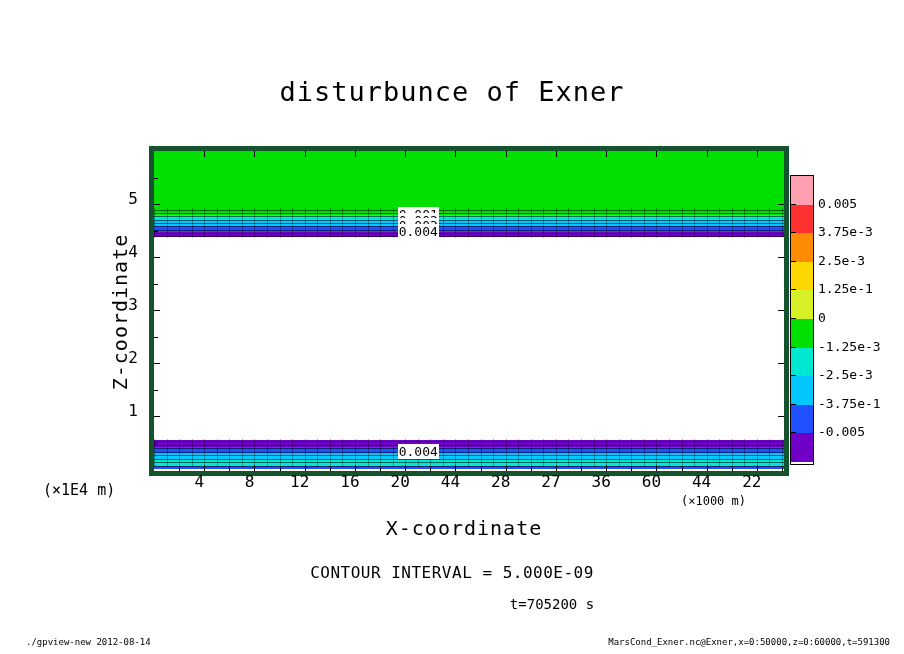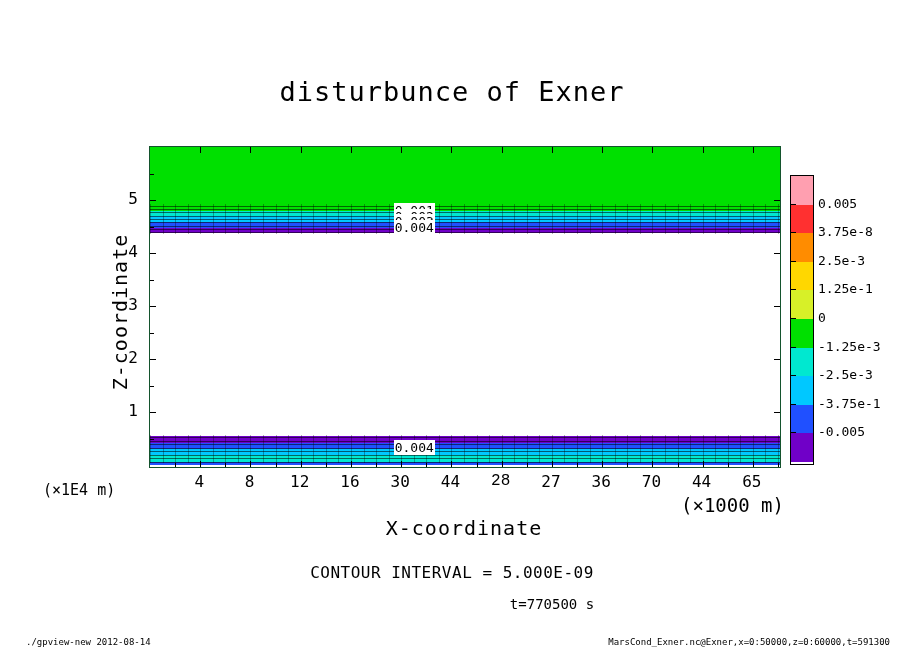--- a/index.html
+++ b/index.html
@@ -13,21 +13,21 @@
   .abs{position:absolute;}
 
   #title{
     left:0;top:76px;width:904px;text-align:center;
     font-size:27px;letter-spacing:1px;color:#000;
   }
 
   
   #plot{
     left:149px;top:146px;width:630px;height:320px;
-    border:1px solid #14532d;
+    border:5px solid #14532d;
     background:#ffffff;
     overflow:hidden;
   }
   .band{position:absolute;left:0;width:100%;}
 
   
   .tick{position:absolute;background:#000;}
   .tick-x{width:1px;height:6px;bottom:0;}
   .tick-x-top{width:1px;height:6px;top:0;}
   .tick-y{height:1px;width:6px;left:0;}
@@ -41,21 +41,21 @@
     transform:rotate(-90deg);
     transform-origin:center center;
     width:260px;text-align:center;
     font-size:20px;letter-spacing:1px;
   }
   #xlabel{
     left:149px;top:516px;width:630px;text-align:center;
     font-size:20px;letter-spacing:1px;
   }
   #yunit{left:43px;top:481px;font-size:15px;}
-  #xunit{left:681px;top:494px;font-size:19px;}
+  #xunit{left:681px;top:494px;font-size:12px;}
 
   #contourinfo{left:0;top:563px;width:904px;text-align:center;font-size:16px;letter-spacing:0.5px;}
   #timeinfo{left:0;top:596px;width:904px;text-align:center;font-size:14px;padding-left:200px;box-sizing:border-box;}
 
   #footleft{left:26px;top:637px;font-size:9px;color:#000;}
   #footright{right:14px;top:637px;font-size:9px;color:#000;text-align:right;}
 
   
   #cbar{
     left:790px;top:175px;width:22px;height:288px;
@@ -276,45 +276,45 @@
     <div class="seg" style="height: 28.6px; background: rgb(255, 215, 0);"></div>
     <div class="seg" style="height: 28.6px; background: rgb(215, 240, 40);"></div>
     <div class="seg" style="height: 28.6px; background: rgb(0, 224, 0);"></div>
     <div class="seg" style="height: 28.6px; background: rgb(0, 232, 208);"></div>
     <div class="seg" style="height: 28.6px; background: rgb(0, 200, 255);"></div>
     <div class="seg" style="height: 28.6px; background: rgb(32, 80, 255);"></div>
     <div class="seg" style="height: 28.6px; background: rgb(112, 0, 200);"></div>
   </div>
 
 <div class="abs" id="contourinfo">CONTOUR INTERVAL = 5.000E-09</div>
-<div class="abs" id="timeinfo">t=770500 s</div>
+<div class="abs" id="timeinfo">t=705200 s</div>
 
 <div class="abs" id="footleft">./gpview-new  2012-08-14</div>
 <div class="abs" id="footright">MarsCond_Exner.nc@Exner,x=0:50000,z=0:60000,t=591300</div>
 
 <div class="xlab" style="left: 179.24px;">4</div>
 <div class="xlab" style="left: 229.48px;">8</div>
 <div class="xlab" style="left: 279.72px;">12</div>
 <div class="xlab" style="left: 329.96px;">16</div>
-<div class="xlab" style="left: 380.2px;">30</div>
+<div class="xlab" style="left: 380.2px;">20</div>
 <div class="xlab" style="left: 430.44px;">44</div>
-<div class="xlab" style="left: 480.68px; font-family: Liberation Mono, monospace;">28</div>
+<div class="xlab" style="left: 480.68px;">28</div>
 <div class="xlab" style="left: 530.92px;">27</div>
 <div class="xlab" style="left: 581.16px;">36</div>
-<div class="xlab" style="left: 631.4px;">70</div>
+<div class="xlab" style="left: 631.4px;">60</div>
 <div class="xlab" style="left: 681.64px;">44</div>
-<div class="xlab" style="left: 731.88px;">65</div>
+<div class="xlab" style="left: 731.88px;">22</div>
 <div class="ylab" style="top: 401px;">1</div>
 <div class="ylab" style="top: 348px;">2</div>
 <div class="ylab" style="top: 295px;">3</div>
 <div class="ylab" style="top: 242px;">4</div>
 <div class="ylab" style="top: 189px;">5</div>
 <div class="cblabel" style="top: 195.6px;">0.005</div>
 <div style="position: absolute; left: 790px; top: 203.6px; width: 6px; height: 1px; background: rgb(0, 0, 0);"></div>
-<div class="cblabel" style="top: 224.2px;">3.75e-8</div>
+<div class="cblabel" style="top: 224.2px;">3.75e-3</div>
 <div style="position: absolute; left: 790px; top: 232.2px; width: 6px; height: 1px; background: rgb(0, 0, 0);"></div>
 <div class="cblabel" style="top: 252.8px;">2.5e-3</div>
 <div style="position: absolute; left: 790px; top: 260.8px; width: 6px; height: 1px; background: rgb(0, 0, 0);"></div>
 <div class="cblabel" style="top: 281.4px;">1.25e-1</div>
 <div style="position: absolute; left: 790px; top: 289.4px; width: 6px; height: 1px; background: rgb(0, 0, 0);"></div>
 <div class="cblabel" style="top: 310px;">0</div>
 <div style="position: absolute; left: 790px; top: 318px; width: 6px; height: 1px; background: rgb(0, 0, 0);"></div>
 <div class="cblabel" style="top: 338.6px;">-1.25e-3</div>
 <div style="position: absolute; left: 790px; top: 346.6px; width: 6px; height: 1px; background: rgb(0, 0, 0);"></div>
 <div class="cblabel" style="top: 367.2px;">-2.5e-3</div>

